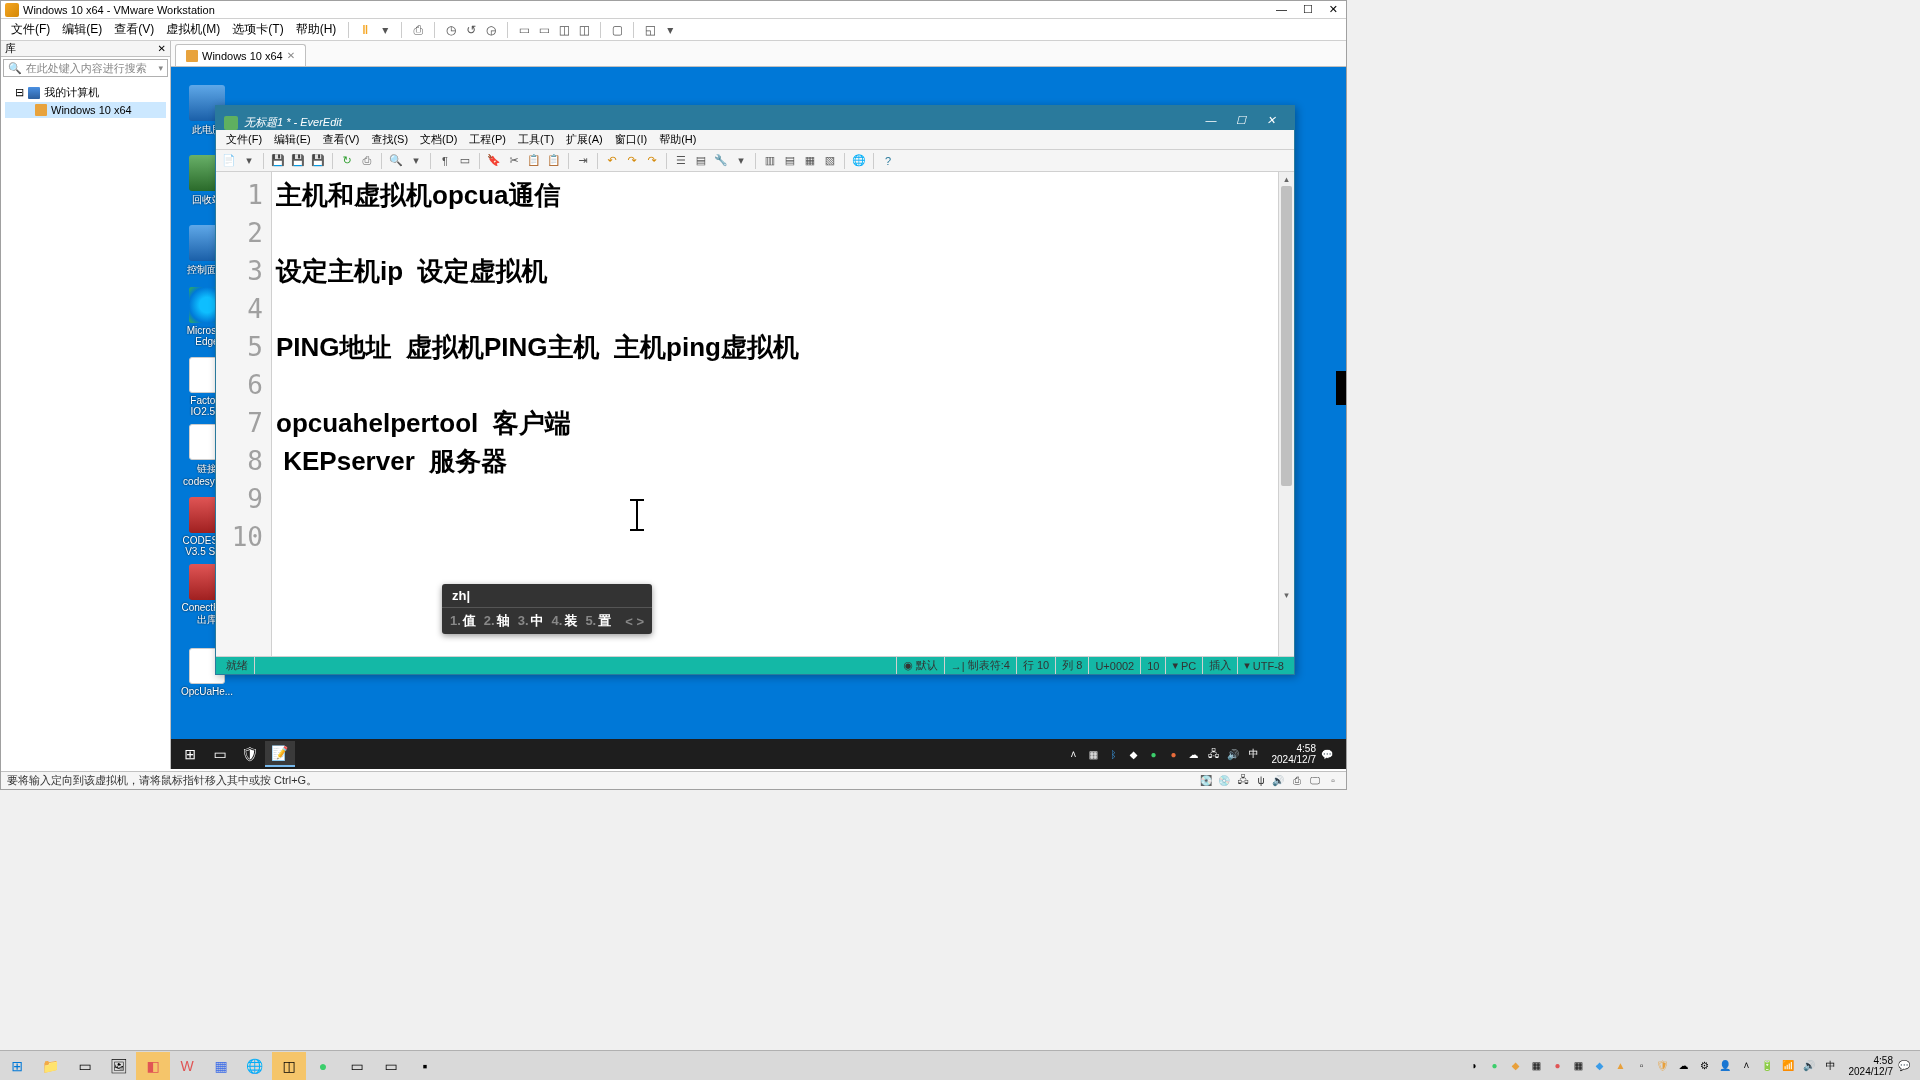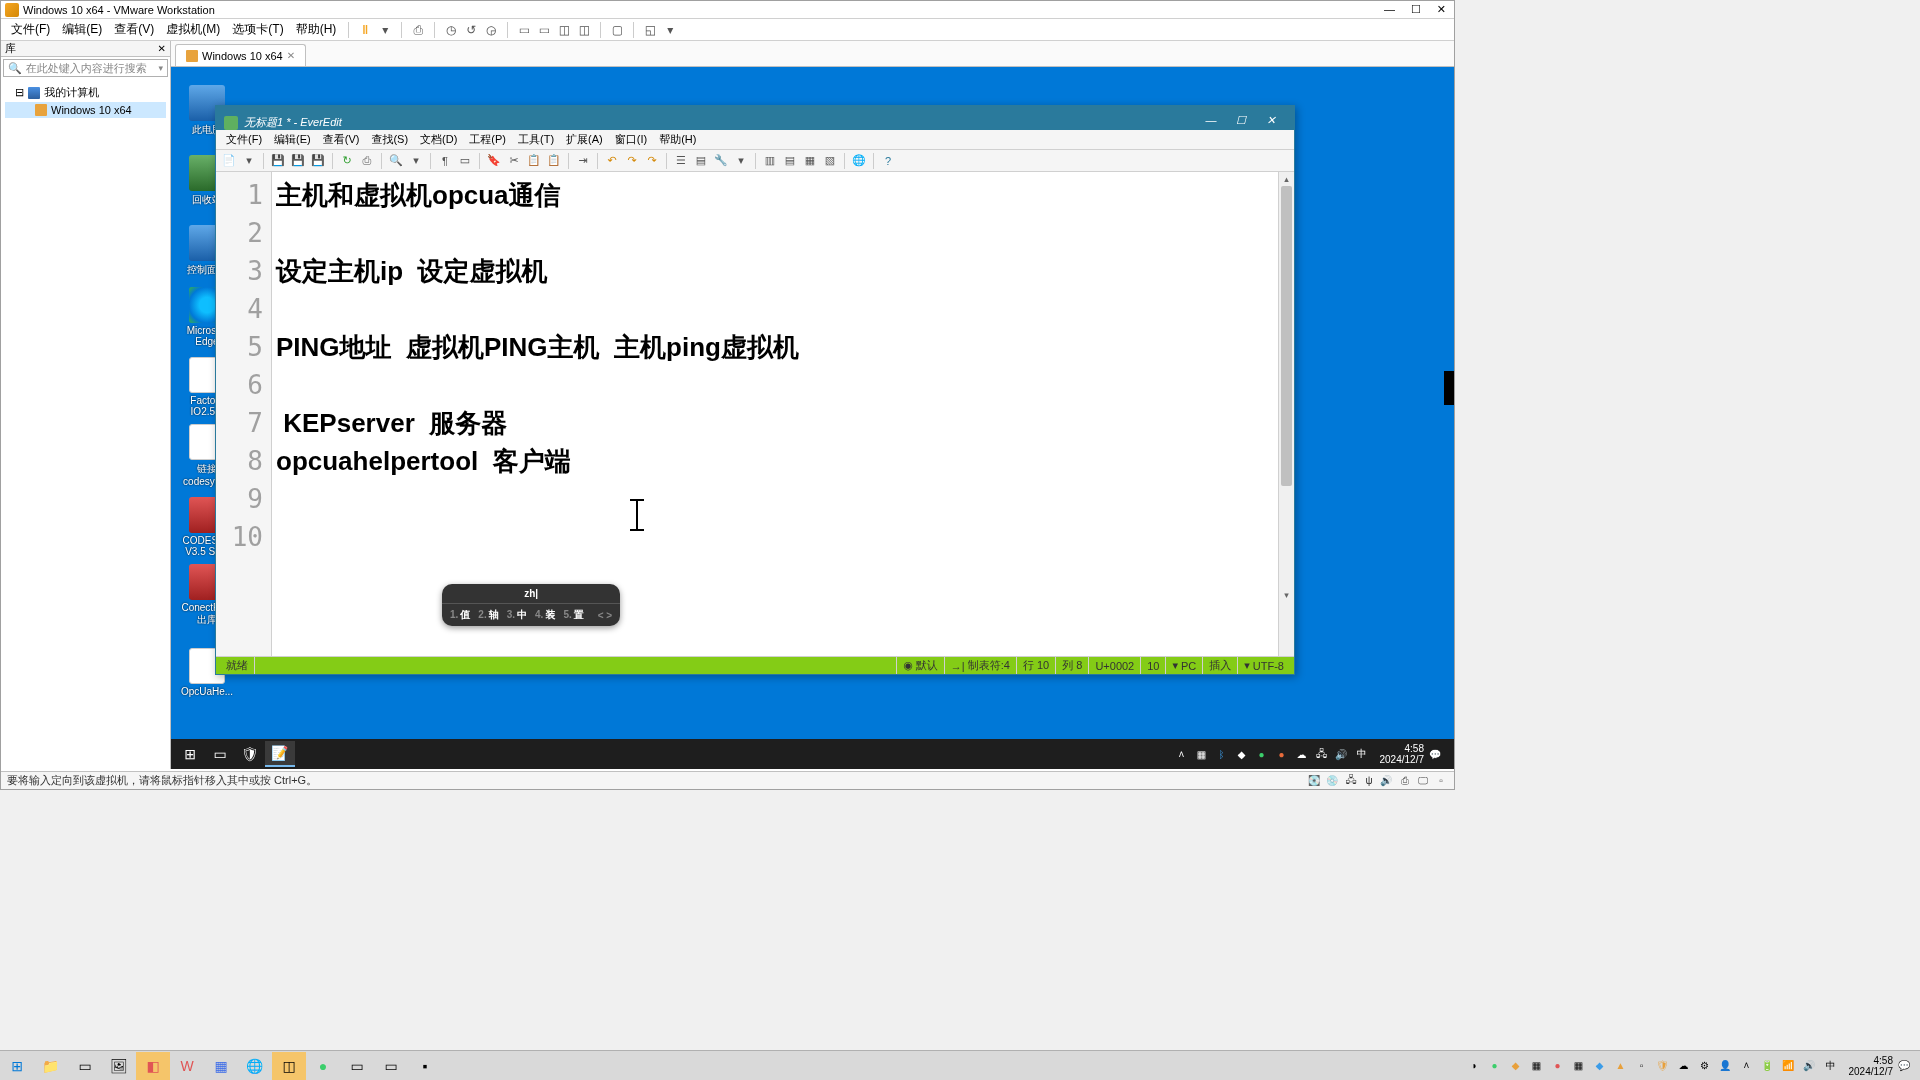--- a/index.html
+++ b/index.html
@@ -1,19 +1,19 @@
 <!DOCTYPE html>
 <html><head>
 <meta charset="utf-8">
 <style>
 * { margin: 0; padding: 0; box-sizing: border-box; font-family: "Microsoft YaHei", "Segoe UI", sans-serif; }
 body { width: 1920px; height: 1080px; background: #f0f0f0; overflow: hidden; position: relative; }
 
 
-.vmware-window { width: 1455px; height: 790px; background: #fff; border: 1px solid #a0a0a0; position: absolute; top: 0; left: 0; }
+.vmware-window { width: 1347px; height: 790px; background: #fff; border: 1px solid #a0a0a0; position: absolute; top: 0; left: 0; }
 .vmware-titlebar { height: 18px; background: #fff; display: flex; align-items: center; font-size: 11px; padding: 0 4px; border-bottom: 1px solid #d0d0d0; }
 .vmware-titlebar-icon { width: 14px; height: 14px; margin-right: 4px; background: linear-gradient(135deg,#f5a623,#d48806); border-radius: 2px; }
 .vmware-win-controls { margin-left: auto; display: flex; gap: 8px; }
 .vmware-win-controls span { font-size: 11px; cursor: pointer; padding: 0 4px; }
 .vmware-menubar { height: 22px; background: #fff; display: flex; align-items: center; font-size: 12px; padding: 0 4px; border-bottom: 1px solid #d0d0d0; }
 .vmware-menubar .menu { padding: 0 6px; cursor: pointer; }
 .vmware-toolbar-sep { width: 1px; height: 16px; background: #ccc; margin: 0 6px; }
 .vmware-toolbar-btn { width: 20px; height: 20px; display: inline-flex; align-items: center; justify-content: center; cursor: pointer; font-size: 12px; color: #555; }
 .vmware-toolbar-btn.orange { color: #f5a623; font-weight: bold; }
 
@@ -62,26 +62,26 @@
 .ee-editor { height: calc(100% - 84px); display: flex; position: relative; }
 .ee-gutter { width: 56px; background: #f5f5f5; border-right: 1px solid #d0d0d0; text-align: right; padding-top: 4px; }
 .ee-gutter .ln { height: 38px; line-height: 38px; font-size: 26px; color: #a0a0a0; padding-right: 8px; font-family: Consolas, monospace; }
 .ee-content { flex: 1; padding-top: 4px; font-size: 26px; font-family: "Microsoft YaHei", sans-serif; position: relative; font-weight: bold; }
 .ee-line { height: 38px; line-height: 38px; padding-left: 4px; white-space: pre; }
 .ee-line.active { background: #e8f4fb; }
 .ee-scrollbar { width: 16px; background: #f0f0f0; border-left: 1px solid #d0d0d0; position: relative; }
 .ee-scroll-arrow { height: 14px; display: flex; align-items: center; justify-content: center; font-size: 9px; color: #666; cursor: pointer; }
 .ee-scroll-thumb { position: absolute; top: 14px; left: 2px; right: 2px; height: 300px; background: #c0c0c0; border-radius: 2px; }
 
-.ee-statusbar { height: 18px; background: #84cc16; border-top: 1px solid #d0d0d0; display: flex; align-items: center; font-size: 11px; padding: 0 4px; color: #333; }
+.ee-statusbar { height: 18px; background: #14b8a6; border-top: 1px solid #d0d0d0; display: flex; align-items: center; font-size: 11px; padding: 0 4px; color: #333; }
 .ee-status-item { padding: 0 6px; border-right: 1px solid #d0d0d0; height: 100%; display: flex; align-items: center; gap: 3px; }
 .ee-status-spacer { flex: 1; border-right: 1px solid #d0d0d0; height: 100%; }
 
 
-.ime-popup { position: absolute; left: 170px; top: 412px; background: #333; color: #fff; font-size: 10px; border-radius: 10px; box-shadow: 0 2px 6px rgba(0,0,0,0.4); text-align: center; }
+.ime-popup { position: absolute; left: 170px; top: 412px; background: #333; color: #fff; font-size: 13px; border-radius: 3px; box-shadow: 0 2px 6px rgba(0,0,0,0.4); }
 .ime-input { padding: 4px 10px; border-bottom: 1px solid #555; }
 .ime-cands { padding: 4px 8px; display: flex; gap: 8px; align-items: center; }
 .ime-cand span.num { color: #888; margin-right: 2px; }
 .ime-nav { color: #888; margin-left: 6px; }
 
 
 .text-cursor { position: absolute; left: 356px; top: 328px; width: 18px; height: 30px; }
 .text-cursor::before, .text-cursor::after { content:""; position:absolute; background:#000; }
 .text-cursor::before { top:0; left:8px; width:2px; height:30px; }
 .text-cursor .cap-t, .text-cursor .cap-b { position:absolute; left:2px; width:14px; height:2px; background:#000; }
@@ -305,22 +305,22 @@
                 <div class="ln">10</div>
               </div>
             <div class="ee-content" id="ee-content">
 
               <div class="ee-line">主机和虚拟机opcua通信</div>
                 <div class="ee-line"></div>
                 <div class="ee-line">设定主机ip  设定虚拟机</div>
                 <div class="ee-line"></div>
                 <div class="ee-line">PING地址  虚拟机PING主机  主机ping虚拟机</div>
                 <div class="ee-line"></div>
+                <div class="ee-line">opcuahelpertool  客户端</div>
                 <div class="ee-line"> KEPserver  服务器</div>
-                <div class="ee-line">opcuahelpertool  客户端</div>
                 <div class="ee-line"></div>
                 <div class="text-cursor">
                   <span class="cap-t"></span>
                   <span class="cap-b"></span>
                 </div>
 
               <div class="ime-popup">
                 <div class="ime-input"><span>zh</span><span style="animation:blink 1s infinite">|</span></div>
                 <div class="ime-cands" id="ime-cands">
                     <span class="ime-cand"><span class="num">1.</span>值</span>

